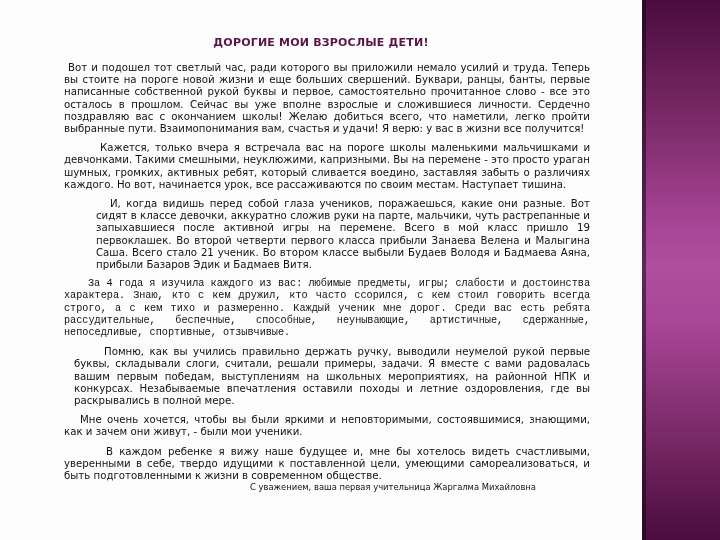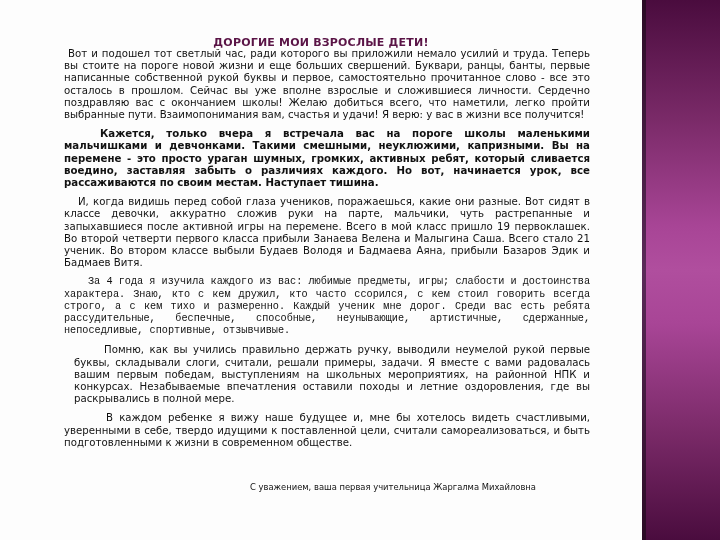--- a/index.html
+++ b/index.html
@@ -12,45 +12,46 @@
   .side-panel::before {
     content:""; position:absolute; left:0; top:0; width:4px; height:100%;
     background: linear-gradient(180deg, #2a0a24, #5a2a58 50%, #2a0a24);
   }
   .title {
     position:absolute; left:0; top:36px; width:642px; text-align:center;
     font-family:"DejaVu Sans", sans-serif; font-weight:bold; font-size:11px;
     color:#5a1446; letter-spacing:0.2px; text-transform:uppercase;
   }
   .body-text {
-    position:absolute; left:64px; top:48px; width:526px;
+    position:absolute; left:64px; top:62px; width:526px;
     font-family:"DejaVu Sans", sans-serif; font-size:10.2px; line-height:12.2px;
     color:#111; text-align:justify;
   }
   .body-text p { margin:0 0 7px 0; }
   .body-text p.i1 { text-indent:4px; }
-  .body-text p.i2 { text-indent:36px;font-weight:bold; }
-  .body-text p.i3 { text-indent:14px; }
+  .body-text p.i2 { text-indent:36px; }
+  .body-text p.i3 { text-indent:14px;margin-left:32px; }
   .body-text p.i4 { text-indent:24px;font-family:Liberation Mono, monospace; }
   .body-text p.i5 { text-indent:30px;margin-left:10px; }
   .body-text p.i6 { text-indent:16px; }
   .body-text p.i7 { text-indent:42px; }
   .signature {
     position:absolute; left:250px; top:482px; width:340px; 
     font-family:"DejaVu Sans", sans-serif; font-size:8.4px; color:#111;
   }
 </style>
 </head>
 <body>
 
 <div class="slide">
   <div class="title">Дорогие мои взрослые дети!</div>
   <div class="body-text">
     <p class="i1">Вот и подошел тот светлый час, ради которого вы приложили немало усилий и труда. Теперь вы стоите на пороге новой жизни и еще больших свершений. Буквари, ранцы, банты, первые написанные собственной рукой буквы и первое, самостоятельно прочитанное слово - все это осталось в прошлом. Сейчас вы уже вполне взрослые и сложившиеся личности. Сердечно поздравляю вас  с окончанием школы! Желаю добиться всего, что наметили, легко пройти выбранные пути. Взаимопонимания вам, счастья и удачи! Я верю: у вас в жизни все получится!</p>
     <p class="i2">Кажется, только вчера я встречала вас на пороге школы маленькими мальчишками и девчонками. Такими смешными, неуклюжими, капризными.  Вы на перемене - это просто ураган шумных, громких, активных ребят, который сливается воедино, заставляя забыть о различиях каждого.  Но вот, начинается урок, все рассаживаются по своим местам. Наступает тишина.</p>
     <p class="i3">И, когда видишь перед собой глаза учеников, поражаешься, какие они разные. Вот сидят в  классе  девочки, аккуратно сложив руки на парте, мальчики, чуть растрепанные и запыхавшиеся после активной игры на перемене. Всего в мой  класс пришло 19 первоклашек. Во второй четверти первого класса прибыли  Занаева Велена и Малыгина Саша. Всего стало 21 ученик. Во втором классе выбыли Будаев Володя и Бадмаева Аяна, прибыли Базаров Эдик и Бадмаев Витя.</p>
     <p class="i4">За 4 года я изучила каждого из вас: любимые предметы, игры; слабости и достоинства характера. Знаю, кто с кем дружил, кто часто ссорился, с кем стоил говорить всегда строго, а с кем тихо и размеренно. Каждый ученик мне дорог. Среди вас есть ребята рассудительные, беспечные,  способные,  неунывающие,   артистичные,  сдержанные,  непоседливые, спортивные, отзывчивые.</p>
     <p class="i5">Помню, как вы учились правильно держать ручку, выводили неумелой рукой первые буквы, складывали слоги, считали, решали примеры, задачи. Я вместе с вами радовалась вашим первым победам, выступлениям на школьных мероприятиях, на районной НПК и конкурсах. Незабываемые впечатления оставили походы и летние оздоровления, где вы раскрывались в полной мере.</p>
-    <p class="i7">В каждом ребенке я вижу наше будущее и, мне бы хотелось видеть счастливыми, уверенными в себе, твердо идущими к поставленной цели, считали самореализоваться, и быть подготовленными к жизни в современном обществе.</p>
+    <p class="i6">Мне очень хочется, чтобы вы были яркими и неповторимыми, состоявшимися, знающими, как и зачем они живут, - были мои ученики.</p>
+    <p class="i7">В каждом ребенке я вижу наше будущее и, мне бы хотелось видеть счастливыми, уверенными в себе, твердо идущими к поставленной цели, умеющими самореализоваться, и быть подготовленными к жизни в современном обществе.</p>
   </div>
   <div class="signature">С уважением, ваша первая учительница Жаргалма Михайловна</div>
 </div>
 <div class="side-panel"></div>
 
 </body></html>

